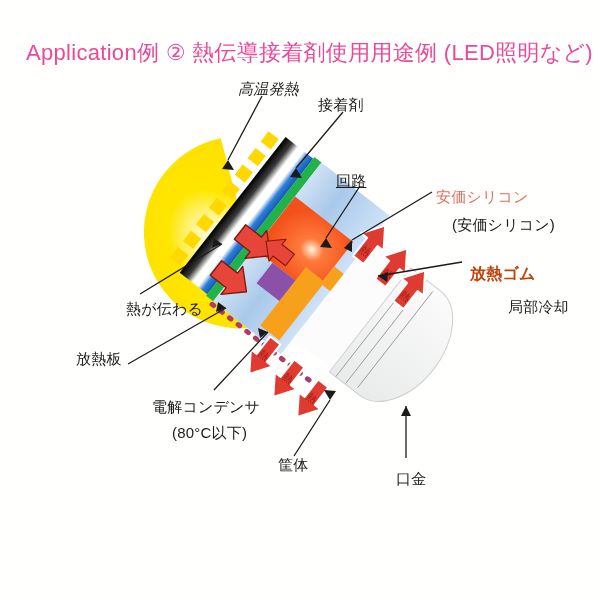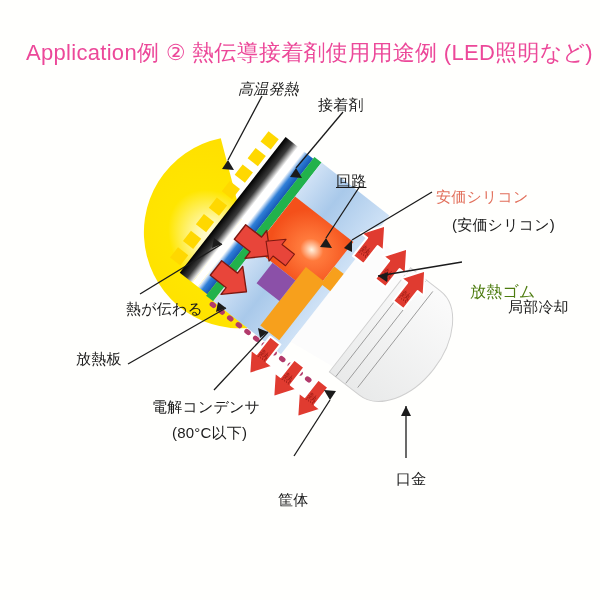--- a/index.html
+++ b/index.html
@@ -33,21 +33,21 @@
   #title {
     position: absolute;
     left: 26px;
     top: 38px;
     font-size: 22px;
     color: #ec4899;
     white-space: nowrap;
     letter-spacing: 0.3px;
   }
   .lbl-filler { color: #e2705c; }
-  .lbl-rubber { color: #4d7c0f; font-weight: normal; font-size: 16px; margin-top: 18px; }
+  .lbl-rubber { color: #c2410c; font-weight: bold; font-size: 16px; }
 </style>
 </head>
 <body>
 
 <div id="page">
 
   <div id="title">Application例 ② 熱伝導接着剤使用用途例 (LED照明など)</div>
 
   <svg id="diagram-svg" viewBox="0 0 600 600">
     <defs>
@@ -207,16 +207,16 @@
   <div class="lbl" style="left:318px; top:96px;">接着剤</div>
   <div class="lbl" style="left:336px; top:172px;text-decoration:underline;">回路</div>
   <div class="lbl lbl-filler" style="left:436px; top:188px;">安価シリコン</div>
   <div class="lbl" style="left:452px; top:216px;text-align:right;">(安価シリコン)</div>
   <div class="lbl lbl-rubber" style="left:470px; top:264px;">放熱ゴム</div>
   <div class="lbl" style="left:508px; top:298px;">局部冷却</div>
   <div class="lbl" style="left:78px;  top:300px;margin-left:48px;">熱が伝わる</div>
   <div class="lbl" style="left:76px;  top:350px;font-family:Liberation Serif, serif;">放熱板</div>
   <div class="lbl" style="left:152px; top:398px;">電解コンデンサ</div>
   <div class="lbl" style="left:172px; top:424px;">(80°C以下)</div>
-  <div class="lbl" style="left:278px; top:491px;">筐体</div>
+  <div class="lbl" style="left:278px; top:456px;">筐体</div>
   <div class="lbl" style="left:396px; top:470px;">口金</div>
 
 </div>
 
 </body></html>

